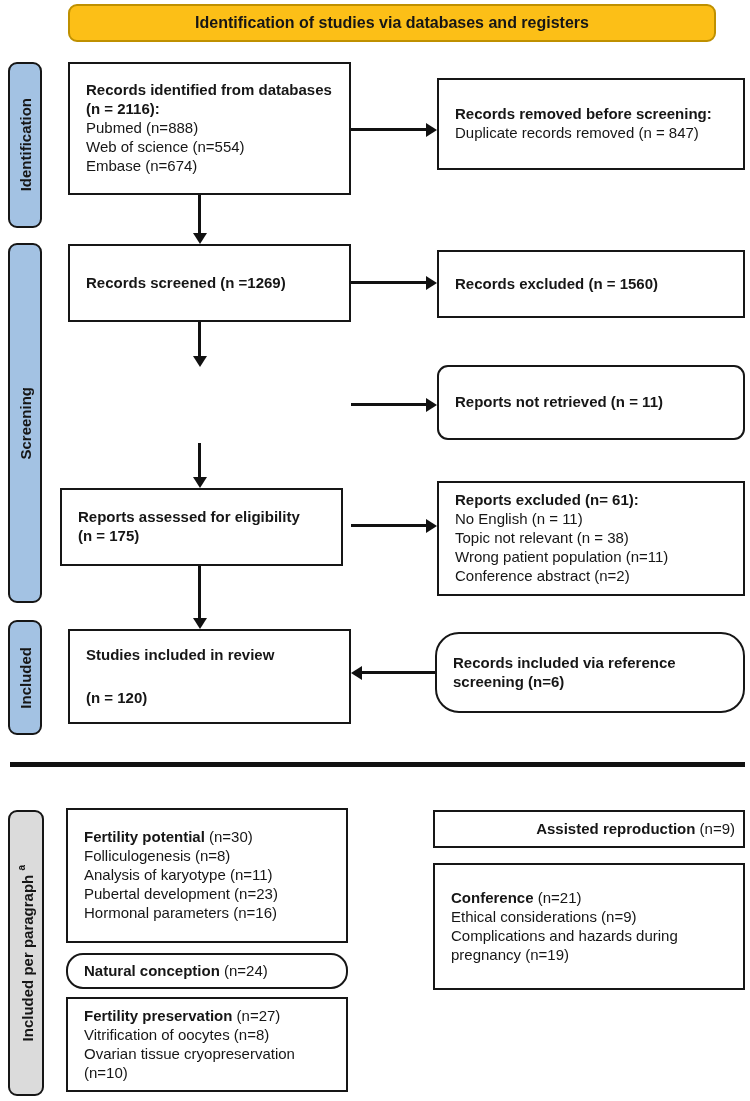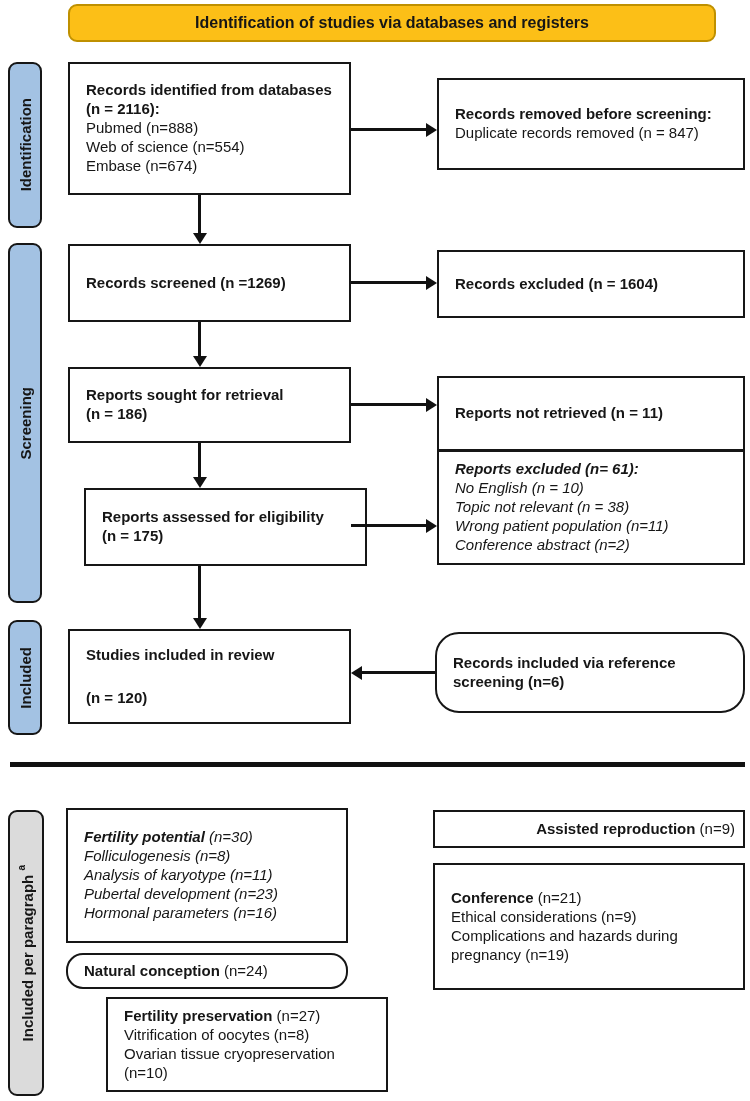--- a/index.html
+++ b/index.html
@@ -77,38 +77,34 @@
   </div>
   <div class="box" style="left:437px;top:78px;width:308px;height:92px;">
     <div class="bt">Records removed before screening:</div>
     <div>Duplicate records removed (n = 847)</div>
   </div>
 
   <div class="box" style="left:68px;top:244px;width:283px;height:78px;">
     <div class="bt">Records screened (n =1269)</div>
   </div>
   <div class="box" style="left:437px;top:250px;width:308px;height:68px;">
-    <div class="bt">Records excluded (n = 1604)</div>
+    <div class="bt">Records excluded (n = 1560)</div>
   </div>
 
-  <div class="box" style="left:68px;top:367px;width:283px;height:76px;">
-    <div class="bt">Reports sought for retrieval</div>
-    <div class="bt">(n = 186)</div>
-  </div>
-  <div class="box" style="left:437px;top:376px;width:308px;height:75px;">
+  <div class="box" style="left:437px;top:365px;width:308px;height:75px;border-radius:11px;">
     <div class="bt">Reports not retrieved (n = 11)</div>
   </div>
 
-  <div class="box" style="left:84px;top:488px;width:283px;height:78px;">
+  <div class="box" style="left:60px;top:488px;width:283px;height:78px;">
     <div class="bt">Reports assessed for eligibility</div>
     <div class="bt">(n = 175)</div>
   </div>
-  <div class="box" style="left:437px;top:450px;width:308px;height:115px;font-style:italic;">
+  <div class="box" style="left:437px;top:481px;width:308px;height:115px;">
     <div class="bt">Reports excluded (n= 61):</div>
-    <div>No English (n = 10)</div>
+    <div>No English (n = 11)</div>
     <div>Topic not relevant (n = 38)</div>
     <div>Wrong patient population (n=11)</div>
     <div>Conference abstract (n=2)</div>
   </div>
 
   <div class="box" style="left:68px;top:629px;width:283px;height:95px;gap:24px;">
     <div class="bt">Studies included in review</div>
     <div class="bt">(n = 120)</div>
   </div>
   <div class="box" style="left:435px;top:632px;width:310px;height:81px;border-radius:24px;">
@@ -125,31 +121,31 @@
   <div class="arrow-h right" style="left:351px;top:524px;width:75px;"></div>
   <div class="arrow-v" style="left:198px;top:566px;height:52px;"></div>
   <div class="arrow-h left" style="left:362px;top:671px;width:73px;"></div>
 
   <div class="divider"></div>
 
   <div class="side gray" style="left:8px;top:810px;width:36px;height:286px;">
     <span class="vtxt"><span>Included per paragraph </span><sup>a</sup></span>
   </div>
 
-  <div class="box" style="left:66px;top:808px;width:282px;height:135px;font-style:italic;">
+  <div class="box" style="left:66px;top:808px;width:282px;height:135px;">
     <div><span class="b">Fertility potential</span><span> (n=30)</span></div>
     <div>Folliculogenesis (n=8)</div>
     <div>Analysis of karyotype (n=11)</div>
     <div>Pubertal development (n=23)</div>
     <div>Hormonal parameters (n=16)</div>
   </div>
   <div class="box" style="left:66px;top:953px;width:282px;height:36px;border-radius:17px;">
     <div><span class="b">Natural conception</span><span> (n=24)</span></div>
   </div>
-  <div class="box" style="left:66px;top:997px;width:282px;height:95px;margin-left:40px;">
+  <div class="box" style="left:66px;top:997px;width:282px;height:95px;">
     <div><span class="b">Fertility preservation</span><span> (n=27)</span></div>
     <div>Vitrification of oocytes (n=8)</div>
     <div>Ovarian tissue cryopreservation (n=10)</div>
   </div>
 
   <div class="box" style="left:433px;top:810px;width:312px;height:38px;text-align:right;">
     <div><span class="b">Assisted reproduction</span><span> (n=9)</span></div>
   </div>
   <div class="box" style="left:433px;top:863px;width:312px;height:127px;">
     <div><span class="b">Conference</span><span> (n=21)</span></div>

